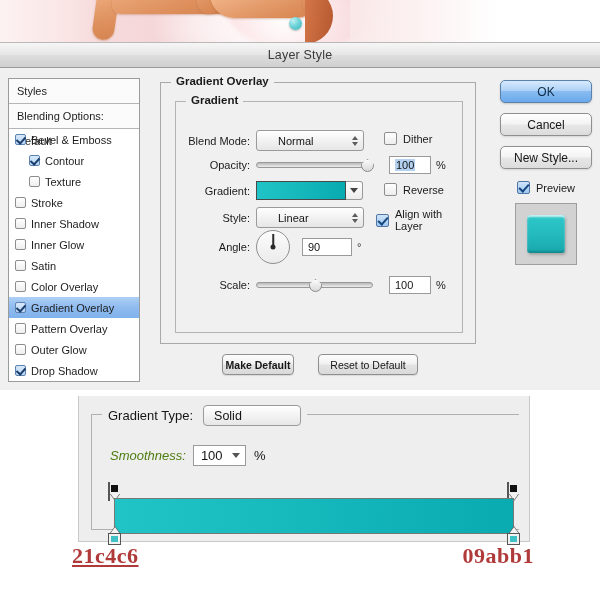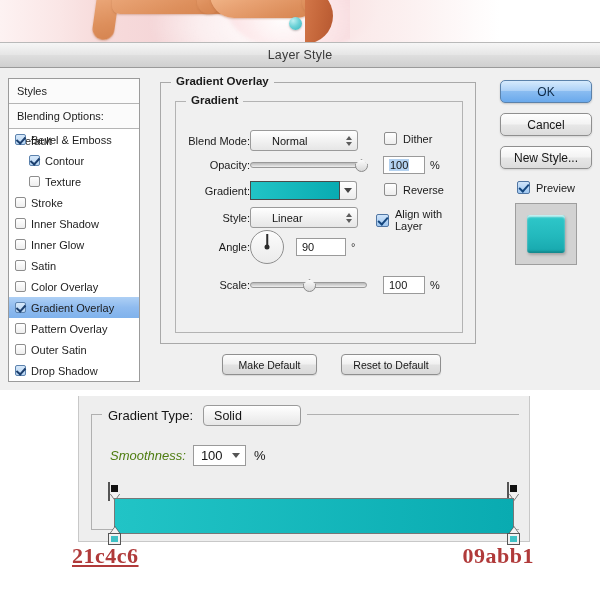--- a/index.html
+++ b/index.html
@@ -183,20 +183,21 @@
     background: #f0f0f0;
     padding: 0 5px;
     font-size: 11.5px; font-weight: bold; color: #1a1a1a;
   }
 
   .ctl-row { position: absolute; display: flex; align-items: center; }
   .ctl-label {
     font-size: 11px; color: #1a1a1a;
     text-align: right;
     width: 78px;
+    margin-right: 6px;
   }
 
   .select-box {
     height: 21px;
     border: 1px solid #9a9a9a;
     border-radius: 3px;
     background: linear-gradient(180deg,#ffffff 0%, #f2f2f2 50%, #e6e6e6 100%);
     display: flex; align-items: center;
     padding-left: 21px;
     font-size: 11px; color: #141414;
@@ -577,21 +578,21 @@
         <span>Gradient Overlay</span>
       </div>
 
       <div class="fx-row">
         <span class="cb"></span>
         <span>Pattern Overlay</span>
       </div>
 
       <div class="fx-row">
         <span class="cb"></span>
-        <span>Outer Satin</span>
+        <span>Outer Glow</span>
       </div>
 
       <div class="fx-row">
         <span class="cb checked"></span>
         <span>Drop Shadow</span>
       </div>
 
     </div>
   </div>
 
@@ -677,21 +678,21 @@
 
       <div class="right-checks" style="left:200px; top:106px;">
         <span class="cb-lg checked"></span>
         <span class="rc-label">Align with Layer</span>
       </div>
 
     </div>
   </div>
 
   <div class="btn-default-row">
-    <span class="btn" style="width:95px;">Make Default</span>
+    <span class="btn" style="width:72px;font-weight:bold;">Make Default</span>
     <span class="btn" style="width:100px;">Reset to Default</span>
   </div>
 
   <div class="right-col">
     <div class="btn-ok">OK</div>
     <div class="btn-wide">Cancel</div>
     <div class="btn-wide">New Style...</div>
     <div class="preview-row">
       <span class="cb-lg checked"></span>
       <span class="rc-label">Preview</span>

